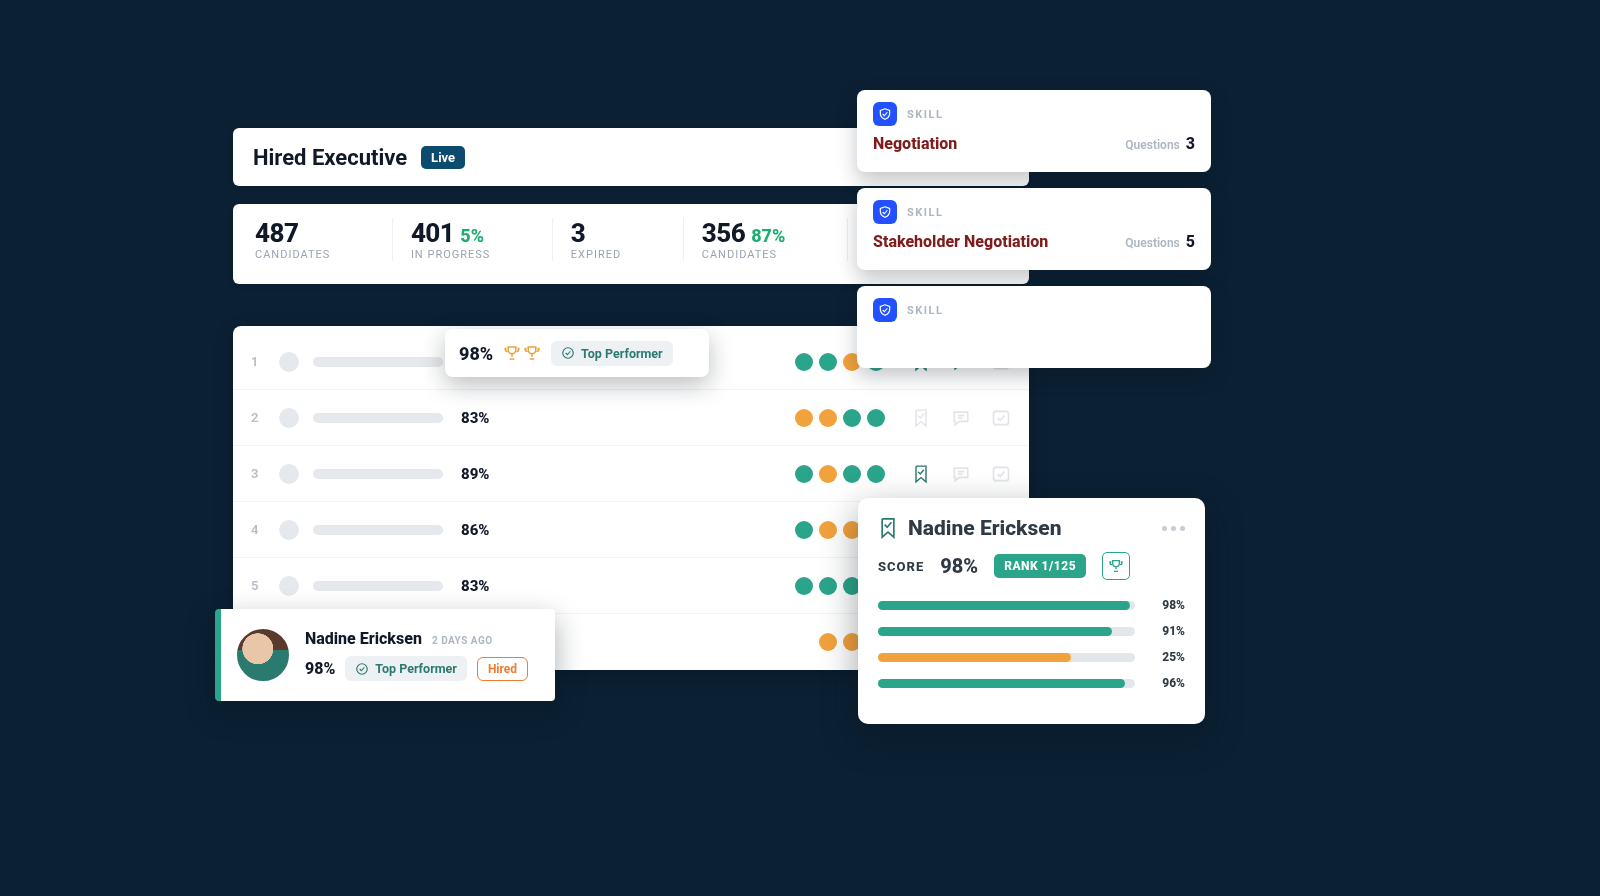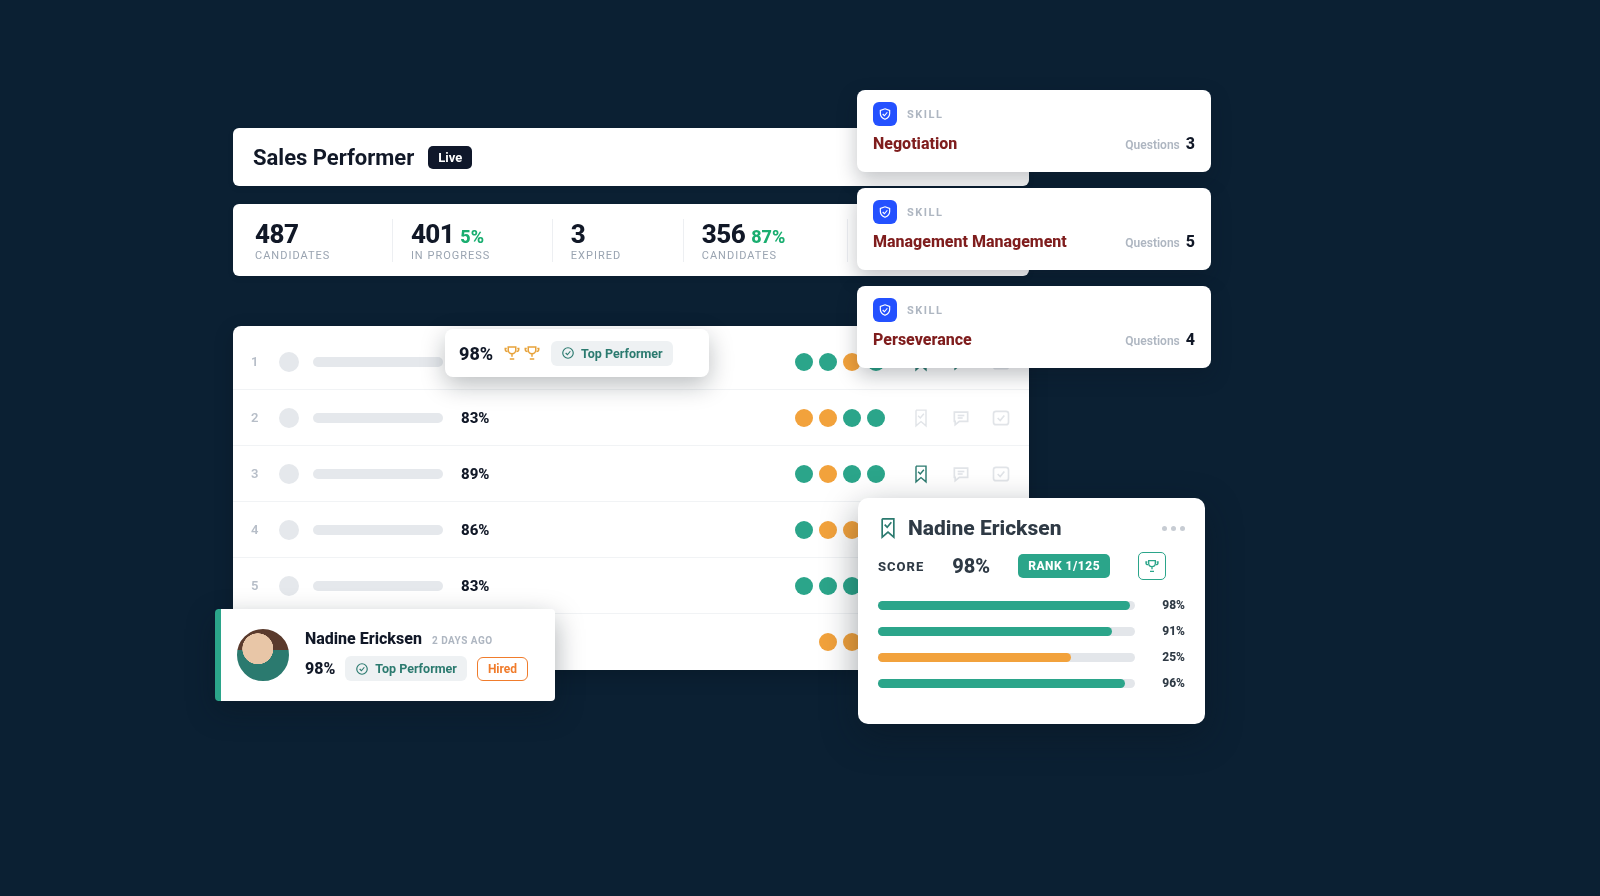--- a/index.html
+++ b/index.html
@@ -28,39 +28,39 @@
     padding: 0 20px;
     box-shadow: 0 2px 6px rgba(0,0,0,.08);
   }
   .header-title {
     font-size: 22px;
     font-weight: 700;
     color: #111827;
     margin-right: 14px;
   }
   .live-badge {
-    background: #0f172a;
+    background: #0c4a6e;
     color: #fff;
     font-size: 13px;
     font-weight: 700;
     padding: 4px 10px;
     border-radius: 5px;
   }
 
   
   .stats-bar {
     position: absolute;
     left: 233px;
     top: 204px;
     width: 796px;
-    height: 72px;
+    height: 80px;
     background: #fff;
     border-radius: 6px;
     display: flex;
-    align-items: center;
+    align-items: flex-start;
     padding: 14px 4px;
     box-shadow: 0 2px 6px rgba(0,0,0,.08);
   }
   .stat-cell {
     flex: 1 1 auto;
     border-right: 1px solid #edeff2;
     padding: 0 18px;
     display: flex;
     flex-direction: column;
     justify-content: center;
@@ -249,21 +249,21 @@
     z-index: 30;
   }
   .detail-top { display: flex; align-items: center; justify-content: space-between; margin-bottom: 12px; }
   .detail-title { display: flex; align-items: center; gap: 10px; }
   .detail-bookmark { width: 20px; height: 24px; }
   .detail-bookmark polyline, .detail-bookmark line { stroke: #2b7a6f; stroke-width: 2; fill: none; }
   .detail-name { font-size: 21px; font-weight: 800; color: #2f3a45; }
   .detail-more { display: flex; gap: 4px; }
   .detail-more span { width: 5px; height: 5px; border-radius: 50%; background: #c7ccd3; }
 
-  .detail-meta { display: flex; align-items: center; gap: 28px; margin-bottom: 18px; flex-wrap: wrap;}
+  .detail-meta { display: flex; align-items: center; gap: 16px; margin-bottom: 18px; flex-wrap: wrap;}
   .detail-score-label { font-size: 13px; font-weight: 800; letter-spacing: 1px; color: #2f3a45; }
   .detail-score-val { font-size: 20px; font-weight: 800; color: #2f3a45; }
   .rank-pill {
     background: #2ba58a; color: #fff;
     font-size: 12px; font-weight: 800;
     padding: 5px 10px; border-radius: 5px;
     letter-spacing: .5px;
   }
   .trophy-box {
     width: 28px; height: 28px; border: 1.5px solid #2ba58a; border-radius: 5px;
@@ -277,21 +277,21 @@
   .bar-fill  { position: absolute; left: 0; top: 0; bottom: 0; border-radius: 5px; }
   .bar-fill.teal   { background: #2ba58a; }
   .bar-fill.orange { background: #f2a23c; }
   .bar-pct { width: 40px; font-size: 12px; font-weight: 800; color: #2f3a45; text-align: right; }
 
 </style>
 </head>
 <body>
 
 <div class="header-bar">
-  <div class="header-title">Sales Performer</div>
+  <div class="header-title">Hired Executive</div>
   <div class="live-badge">Live</div>
 </div>
 
 <div class="stats-bar">
   <div class="stat-cell">
     <div class="stat-top">
         <span class="stat-value">487</span>
       </div>
     <div class="stat-label">CANDIDATES</div>
   </div>
@@ -568,38 +568,34 @@
   <div class="skill-header">
     <div class="skill-badge">
       <svg viewBox="0 0 24 24">
           <path d="M12 3l8 3v5c0 5-3.5 8-8 10-4.5-2-8-5-8-10V6l8-3Z" fill="none" stroke="#fff" stroke-width="2"></path>
           <polyline points="8,12 11,15 16,9" fill="none" stroke="#fff" stroke-width="2"></polyline>
         </svg>
     </div>
     <div class="skill-tag">SKILL</div>
   </div>
   <div class="skill-body">
-    <div class="skill-name">Management Management</div>
+    <div class="skill-name">Stakeholder Negotiation</div>
     <div><span class="skill-q">Questions</span><span class="skill-count">5</span></div>
   </div>
 </div>
 
 <div class="skill-card" style="left:857px; top:286px;">
   <div class="skill-header">
     <div class="skill-badge">
       <svg viewBox="0 0 24 24">
           <path d="M12 3l8 3v5c0 5-3.5 8-8 10-4.5-2-8-5-8-10V6l8-3Z" fill="none" stroke="#fff" stroke-width="2"></path>
           <polyline points="8,12 11,15 16,9" fill="none" stroke="#fff" stroke-width="2"></polyline>
         </svg>
     </div>
     <div class="skill-tag">SKILL</div>
-  </div>
-  <div class="skill-body">
-    <div class="skill-name">Perseverance</div>
-    <div><span class="skill-q">Questions</span><span class="skill-count">4</span></div>
   </div>
 </div>
 
 <div class="profile-card">
   <div class="profile-photo"></div>
   <div class="profile-main">
     <div class="profile-name-row">
       <div class="profile-name">Nadine Ericksen</div>
       <div class="profile-time">2 DAYS AGO</div>
     </div>

